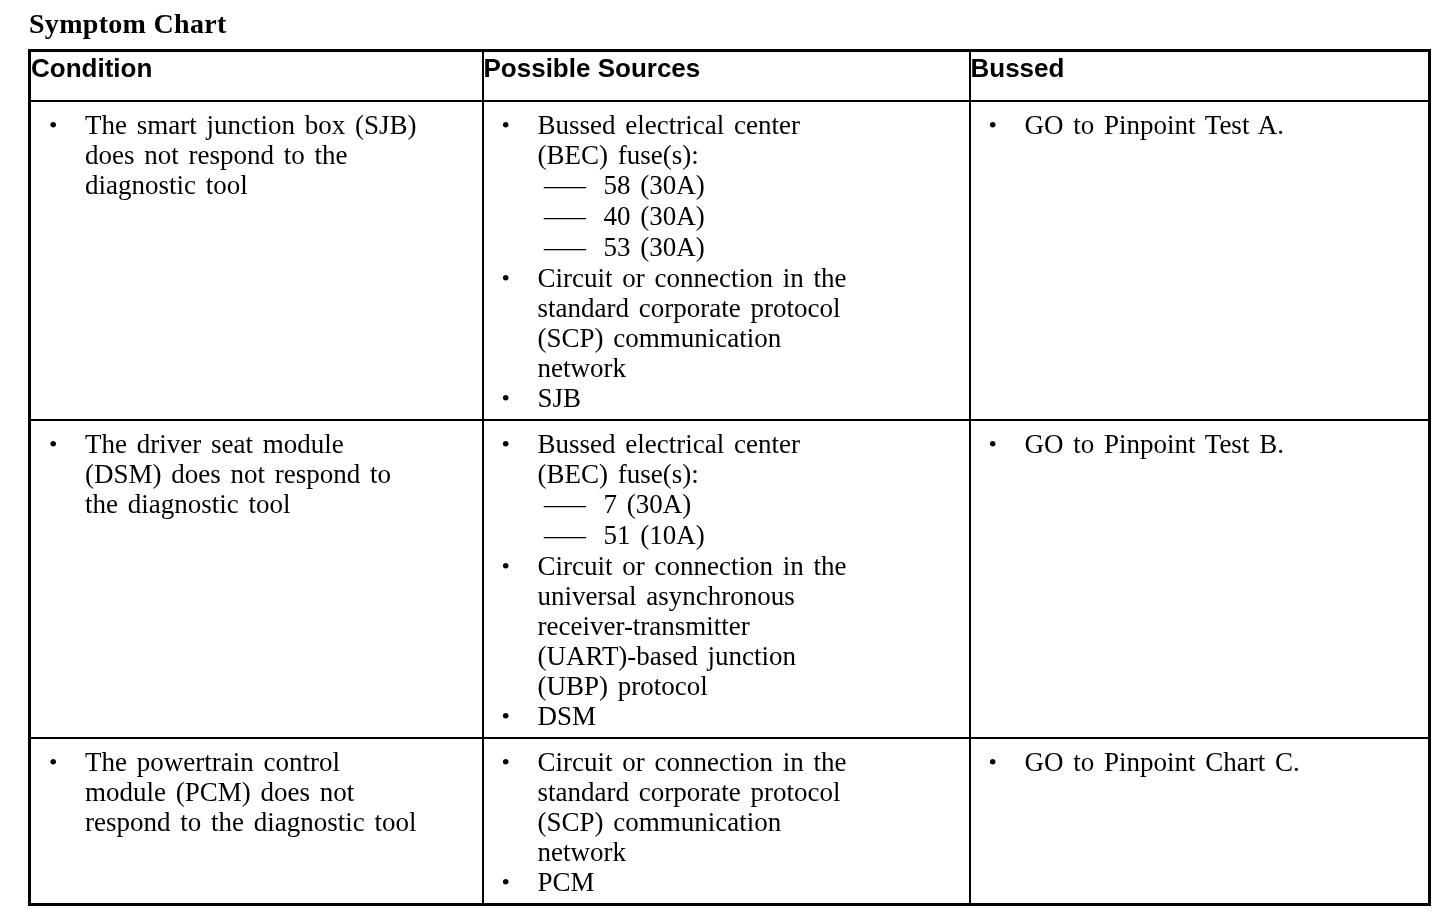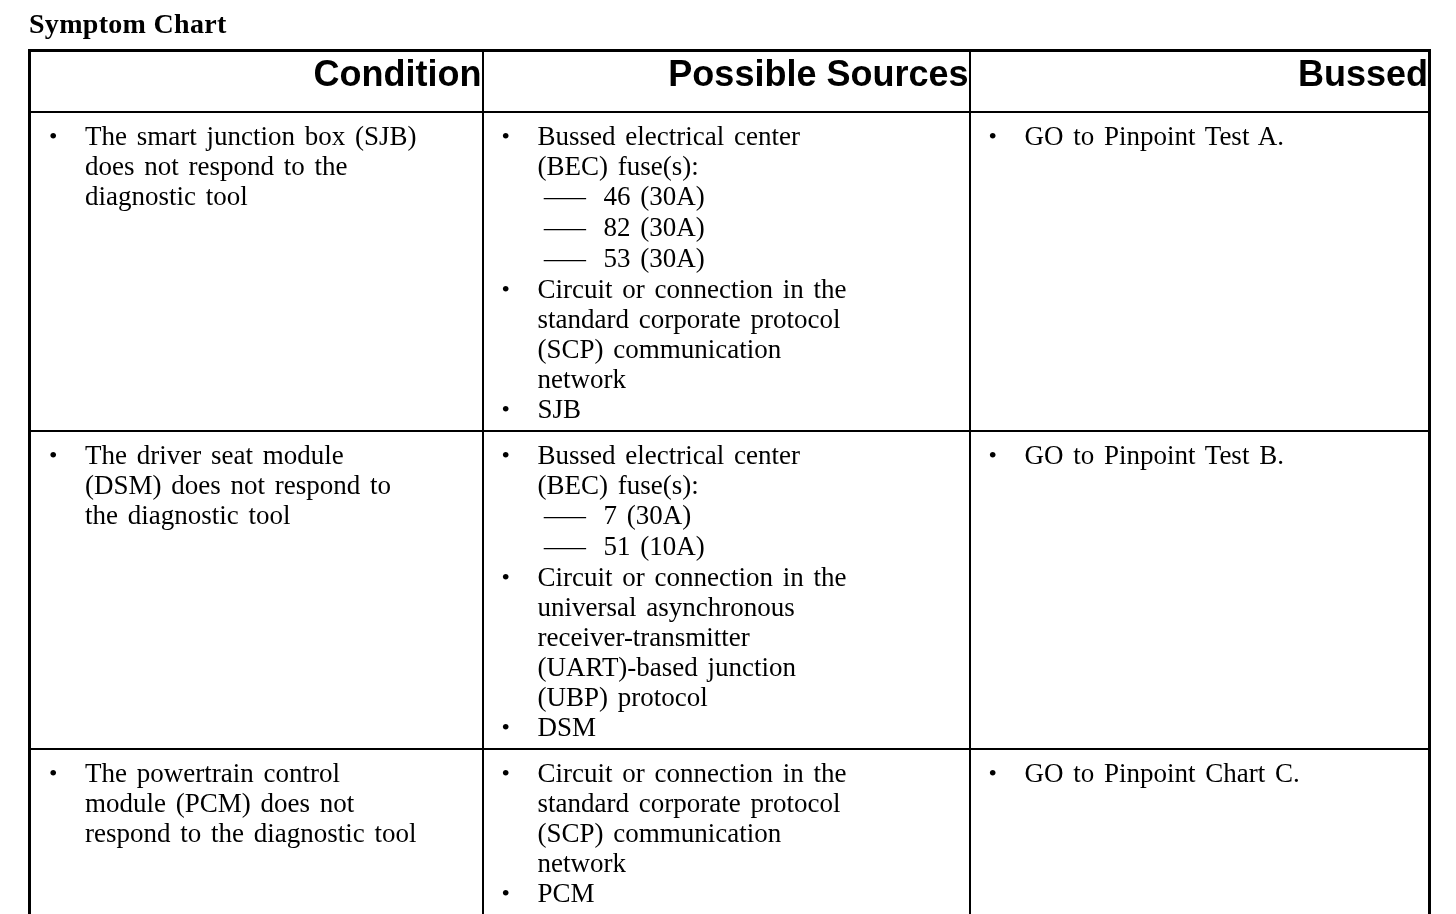--- a/index.html
+++ b/index.html
@@ -33,24 +33,24 @@
     width:1400px;
     background:var(--bg);
   }
   table.symptom-table{ border:3px solid var(--border); }
   .symptom-table th, .symptom-table td{
     border:2px solid var(--border);
   }
   .symptom-table th{
     font-family:"Liberation Sans", sans-serif;
     font-weight:bold;
-    font-size:36px;
+    font-size:26px;
     height:36px;
     padding:1px 0 16px 0;
-    text-align:right;
+    text-align:left;
     vertical-align:middle;
   }
   .symptom-table td{
     vertical-align:top;
     padding:8px 8px 6px 16px;
   }
   .row-0 td{ height:316px; }
   .row-1 td{ height:314px; }
   .row-2 td{ height:163px; }
 
@@ -119,27 +119,27 @@
               <div class="li">
                 <span class="marker bullet">•</span>
                 <div class="li-text">
                   <div class="text-line">Bussed electrical center</div>
                   <div class="text-line">(BEC) fuse(s):</div>
                 </div>
               </div>
               <div class="li sub">
                 <span class="marker"><span class="dash-glyph">—</span></span>
                 <div class="li-text">
-                  <div class="text-line">46 (30A)</div>
-                </div>
-              </div>
-              <div class="li sub">
-                <span class="marker"><span class="dash-glyph">—</span></span>
-                <div class="li-text">
-                  <div class="text-line">82 (30A)</div>
+                  <div class="text-line">58 (30A)</div>
+                </div>
+              </div>
+              <div class="li sub">
+                <span class="marker"><span class="dash-glyph">—</span></span>
+                <div class="li-text">
+                  <div class="text-line">40 (30A)</div>
                 </div>
               </div>
               <div class="li sub">
                 <span class="marker"><span class="dash-glyph">—</span></span>
                 <div class="li-text">
                   <div class="text-line">53 (30A)</div>
                 </div>
               </div>
               <div class="li">
                 <span class="marker bullet">•</span>

